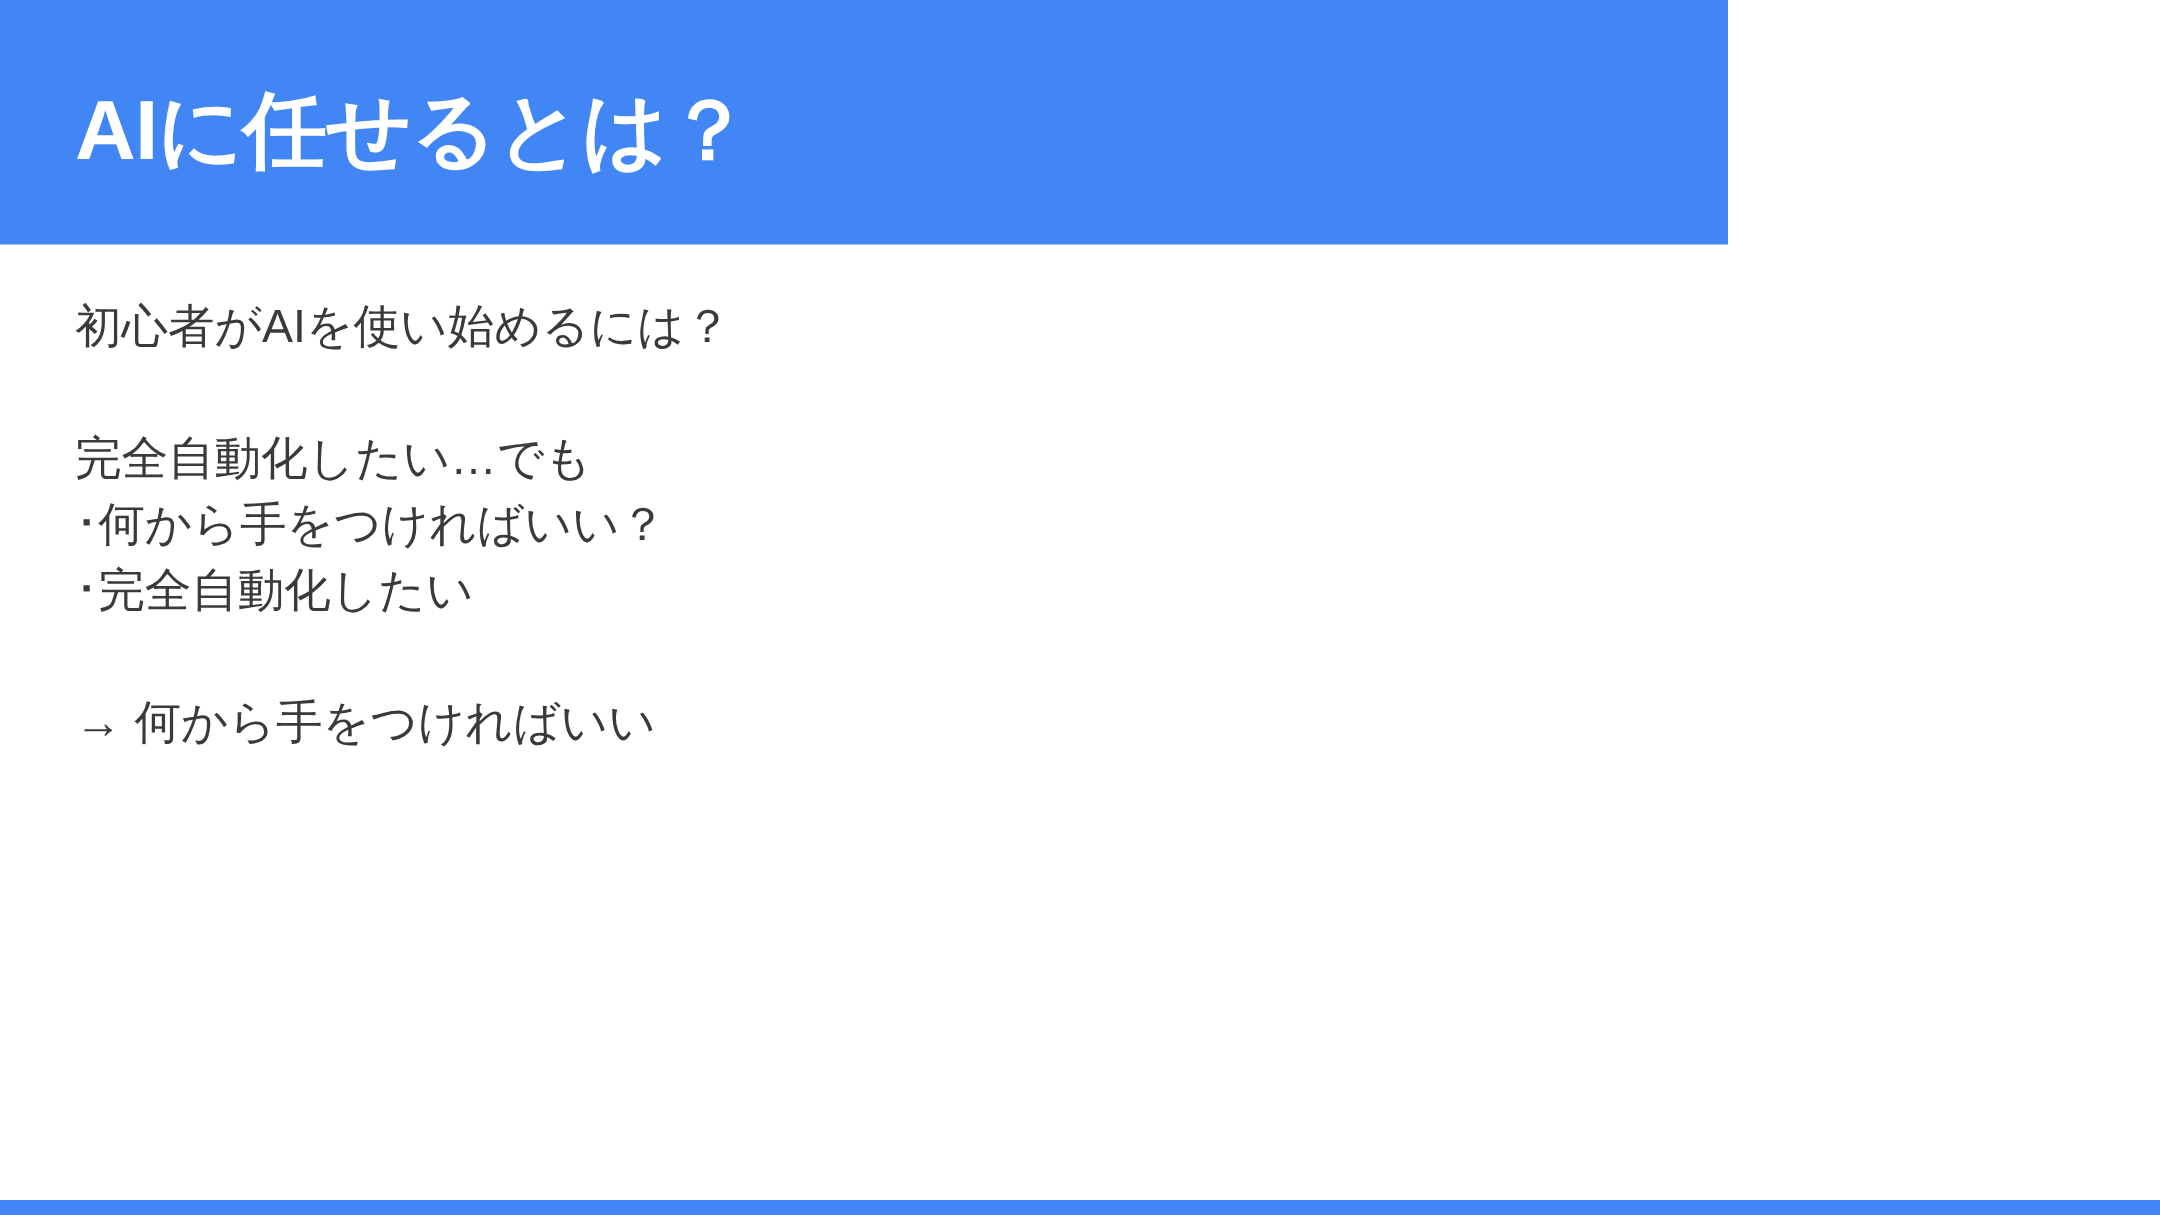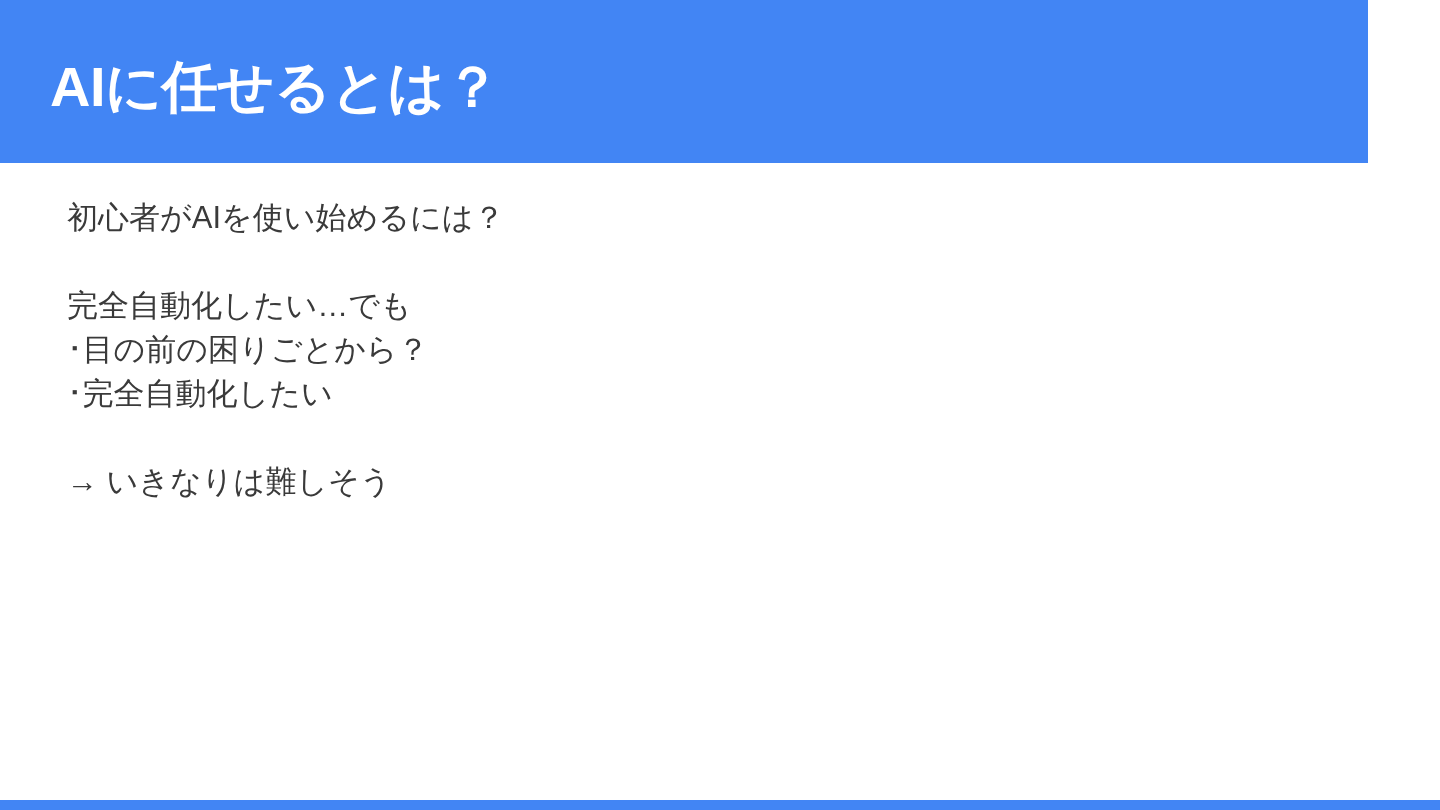--- a/index.html
+++ b/index.html
@@ -16,21 +16,21 @@
   }
   .slide {
     position: absolute;
     inset: 0;
     background: #ffffff;
   }
   .header-bar {
     position: absolute;
     left: 0;
     top: 0;
-    width: 1368px;
+    width: 1152px;
     height: 163px;
     background: #4285f4;
   }
   .slide-title {
     position: absolute;
     left: 50px;
     top: 56px;
     font-size: 56px;
     line-height: 1.1;
     font-weight: bold;
@@ -44,21 +44,20 @@
     top: 196px;
     width: 1340px;
   }
   .text-line {
     font-size: 31px;
     line-height: 44px;
     color: #333333;
     color: #3a3a3a;
     white-space: pre;
     font-weight: normal;
-    margin-left: 17px;
   }
   .text-line.blank {
     color: transparent;
   }
   .footer-bar {
     position: absolute;
     left: 0;
     top: 800px;
     width: 1440px;
     height: 10px;
@@ -71,21 +70,21 @@
 <div class="slide">
 
   <div class="header-bar">
     <div class="slide-title">AIに任せるとは？</div>
   </div>
 
   <div class="body-area">
     <div class="text-line">初心者がAIを使い始めるには？</div>
     <div class="text-line blank"> </div>
     <div class="text-line">完全自動化したい…でも</div>
-    <div class="text-line">･目の前の困りごとから？</div>
+    <div class="text-line">･何から手をつければいい？</div>
     <div class="text-line">･完全自動化したい</div>
     <div class="text-line blank"> </div>
-    <div class="text-line">→ いきなりは難しそう</div>
+    <div class="text-line">→ 何から手をつければいい</div>
   </div>
 
   <div class="footer-bar"></div>
 
 </div>
 
 </body></html>

